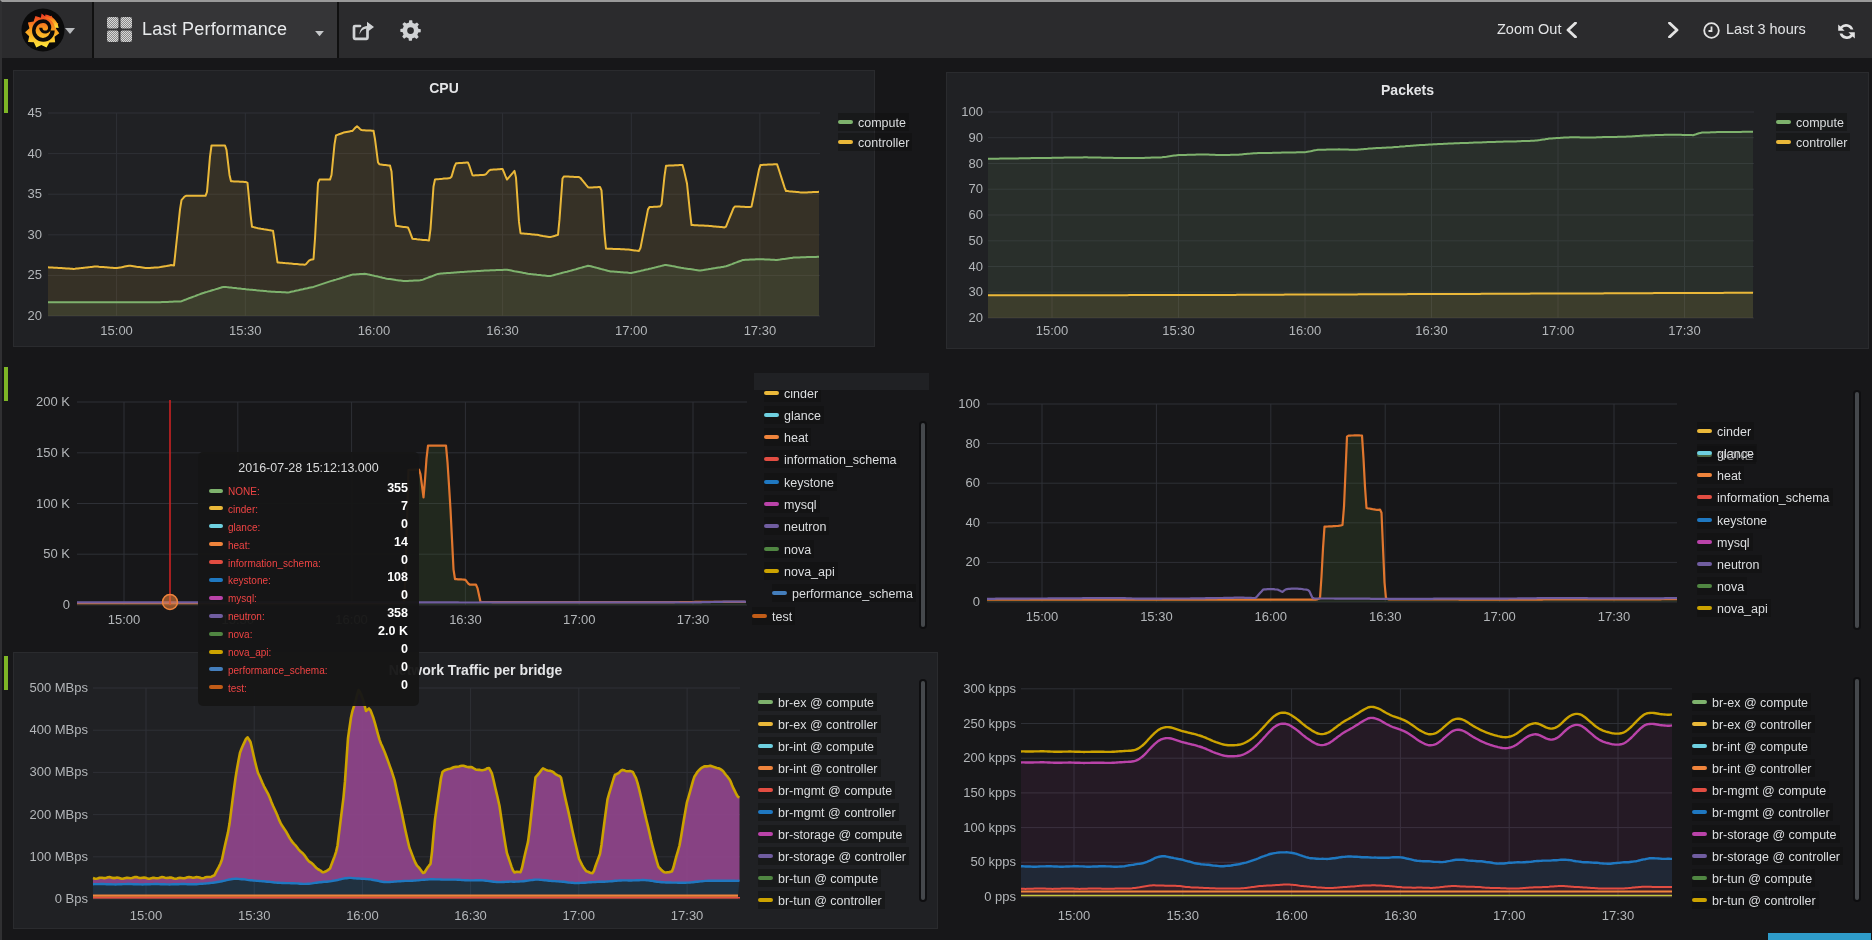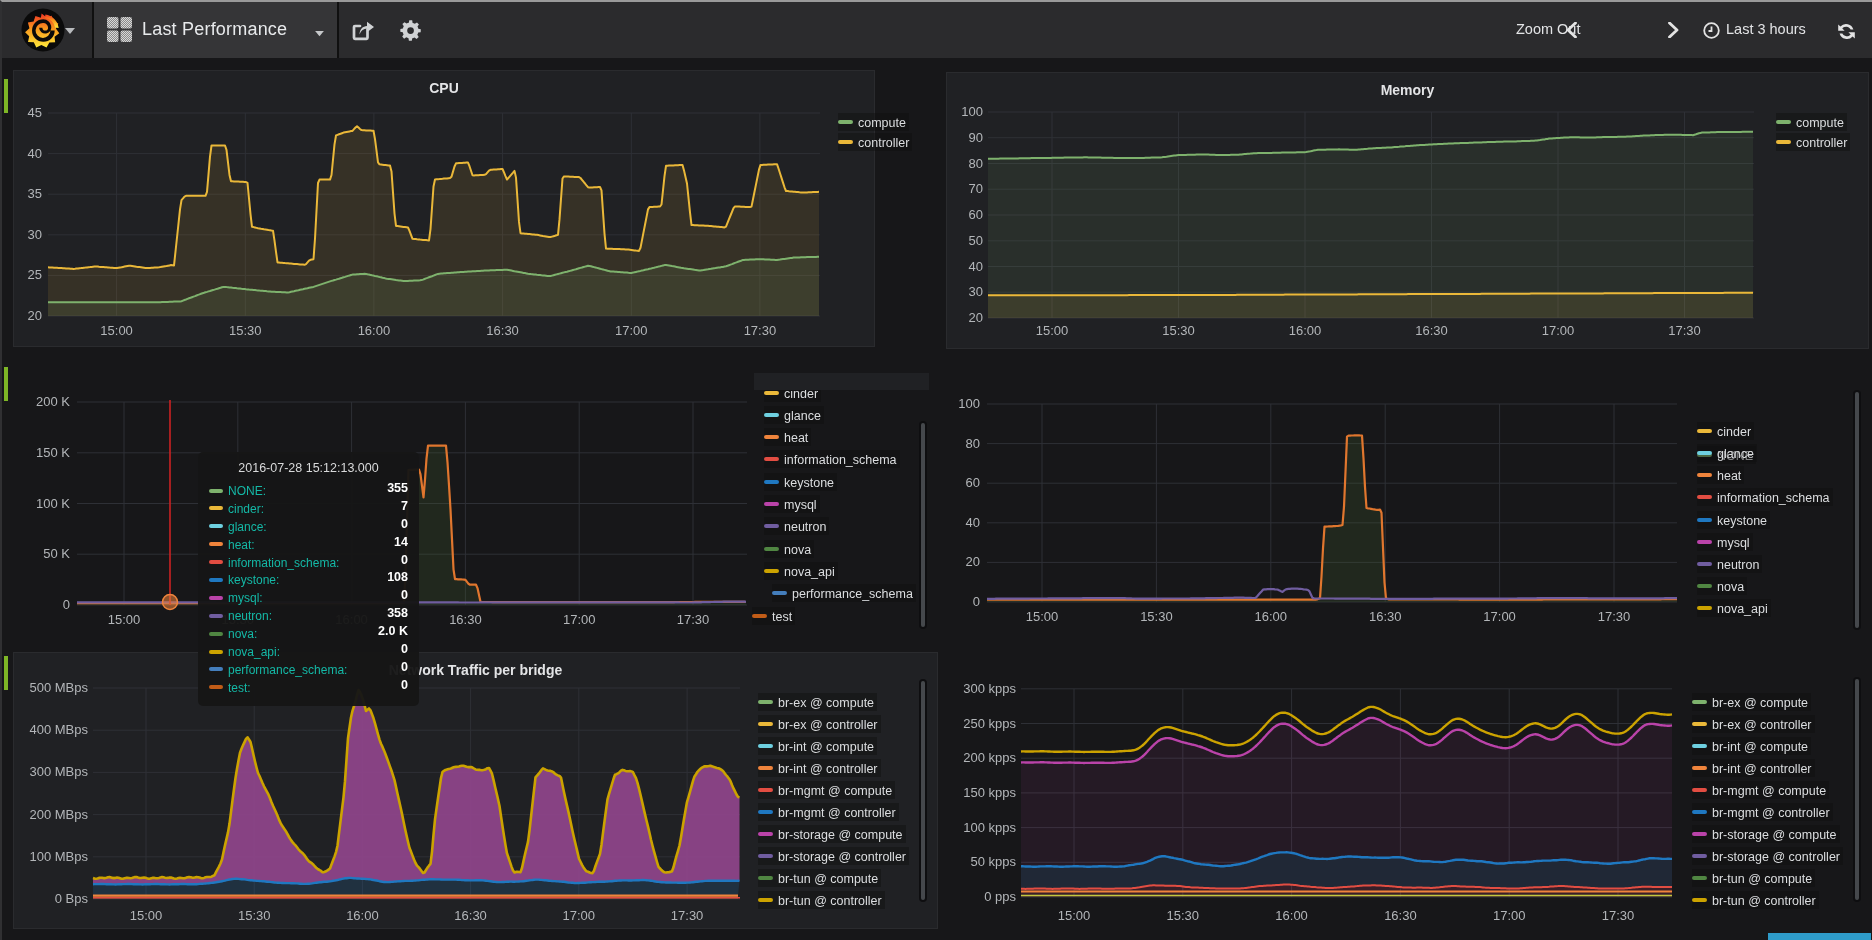--- a/index.html
+++ b/index.html
@@ -10,30 +10,30 @@
 .panel{position:absolute;background:#202124;border:1px solid #2a2b2e;}
 .ptitle{position:absolute;width:100%;text-align:center;top:9px;font-size:14px;font-weight:bold;color:#e3e4e6;}
 #chartsvg{position:absolute;left:0;top:0;z-index:2;}
 .li{position:absolute;z-index:3;height:18px;white-space:nowrap;background:rgba(15,15,15,0.45);padding:0 3px 0 0;}
 .dash{display:inline-block;width:15px;height:4px;border-radius:2px;vertical-align:3px;}
 .lt{font-size:12.5px;color:#dcdee0;margin-left:5px;}
 #tooltip{position:absolute;left:196px;top:450px;width:221px;height:254px;background:rgba(22,22,22,0.96);border-radius:5px;z-index:10;padding:9px 11px 0 11px;}
 .tth{text-align:center;font-size:12.5px;color:#d8d9da;margin-bottom:6px;}
 .ttr{height:17.9px;white-space:nowrap;}
 .ttd{display:inline-block;width:14px;height:4px;border-radius:2px;vertical-align:2.5px;}
-.ttn{font-size:12px;color:#14b8a6;margin-left:5px;}
+.ttn{font-size:10px;color:#ef4444;margin-left:5px;}
 .ttv{font-size:12.5px;color:#ffffff;font-weight:bold;float:right;}
 </style></head>
 <body>
 <div id="page">
 <div class="panel" style="left:11px;top:68px;width:862px;height:277px;text-decoration:underline;">
       <div class="ptitle">CPU</div>
     </div>
     <div class="panel" style="left:944px;top:70px;width:923px;height:277px;">
-      <div class="ptitle">Memory</div>
+      <div class="ptitle">Packets</div>
     </div>
     <div class="panel" style="left:11px;top:650px;width:925px;height:277px;">
       <div class="ptitle">Network Traffic per bridge</div>
     </div>
 <svg id="chartsvg" width="1872" height="940">
       <line x1="46.0" y1="314.0" x2="818.0" y2="314.0" stroke="#2e3036" stroke-width="1"></line>
       <line x1="46.0" y1="273.4" x2="818.0" y2="273.4" stroke="#2e3036" stroke-width="1"></line>
       <line x1="46.0" y1="232.8" x2="818.0" y2="232.8" stroke="#2e3036" stroke-width="1"></line>
       <line x1="46.0" y1="192.2" x2="818.0" y2="192.2" stroke="#2e3036" stroke-width="1"></line>
       <line x1="46.0" y1="151.6" x2="818.0" y2="151.6" stroke="#2e3036" stroke-width="1"></line>
@@ -317,21 +317,21 @@
 <svg width="24" height="22" viewBox="0 0 24 22" style="position:absolute;left:350px;top:18px;">
 <path d="M15.5 9 L15.5 17.8 Q15.5 18.8 14.5 18.8 L3 18.8 Q2 18.8 2 17.8 L2 7 Q2 6 3 6 L8 6" fill="none" stroke="#d0d2d4" stroke-width="2.7" stroke-linejoin="round" stroke-linecap="round"></path>
 <path d="M7.5 14.5 C7.8 9.0, 10.8 6.4, 15 6.1 L15 1.8 L22 7.0 L15 12.2 L15 8.6 C11.5 8.8, 9.2 10.6, 7.5 14.5 Z" fill="#d0d2d4"></path>
       </svg>
 <svg width="21" height="21" viewBox="0 0 21 21" style="position:absolute;left:398px;top:18px;">
 <path fill="#d0d2d4" d="M12.2 0.3 L12.6 2.9 A7.8 7.8 0 0 1 14.8 3.8 L17 2.4 L18.9 4.5 L17.5 6.6 A7.8 7.8 0 0 1 18.3 8.8 L20.8 9.3 L20.7 12.2 L18.2 12.6 A7.8 7.8 0 0 1 17.3 14.8 L18.7 17 L16.6 18.9 L14.5 17.5 A7.8 7.8 0 0 1 12.3 18.3 L11.8 20.8 L8.9 20.7 L8.5 18.2 A7.8 7.8 0 0 1 6.3 17.3 L4.1 18.7 L2.2 16.6 L3.6 14.5 A7.8 7.8 0 0 1 2.8 12.3 L0.3 11.8 L0.4 8.9 L2.9 8.5 A7.8 7.8 0 0 1 3.8 6.3 L2.4 4.1 L4.5 2.2 L6.6 3.6 A7.8 7.8 0 0 1 8.8 2.8 L9.3 0.3 Z M10.55 7.2 A3.35 3.35 0 1 0 10.55 13.9 A3.35 3.35 0 1 0 10.55 7.2 Z"></path>
       </svg>
 <svg width="11" height="16" viewBox="0 0 11 16" style="position:absolute;left:1564px;top:20px;">
         <path d="M9.5 1 L2 8 L9.5 15" fill="none" stroke="#e3e3e3" stroke-width="2.8" stroke-linecap="round" stroke-linejoin="round"></path>
       </svg>
-<span class="nbtxt" style="left:1495px;margin-left:19px;">Zoom Out</span>
+<span class="nbtxt" style="left:1495px;">Zoom Out</span>
 <svg width="11" height="16" viewBox="0 0 11 16" style="position:absolute;left:1666px;top:20px;">
         <path d="M1.5 1 L9 8 L1.5 15" fill="none" stroke="#e3e3e3" stroke-width="2.8" stroke-linecap="round" stroke-linejoin="round"></path>
       </svg>
 <svg width="17" height="17" viewBox="0 0 17 17" style="position:absolute;left:1701px;top:20px;">
 <circle cx="8.5" cy="8.5" r="7.3" fill="none" stroke="#e3e3e3" stroke-width="1.8"></circle>
 <path d="M8.5 4.5 L8.5 9 L5.5 9" fill="none" stroke="#e3e3e3" stroke-width="1.8"></path>
       </svg>
 <span class="nbtxt" style="left:1724px;">Last 3 hours</span>
 <svg width="19" height="19" viewBox="0 0 19 19" style="position:absolute;left:1835px;top:20px;">
 <path d="M16.4 7.6 A7.6 7.6 0 0 0 3.4 4.6 L1.2 2.4 L1.2 8.8 L7.6 8.8 L5.3 6.5 A4.9 4.9 0 0 1 13.6 7.6 Z" fill="#e3e3e3"></path>

